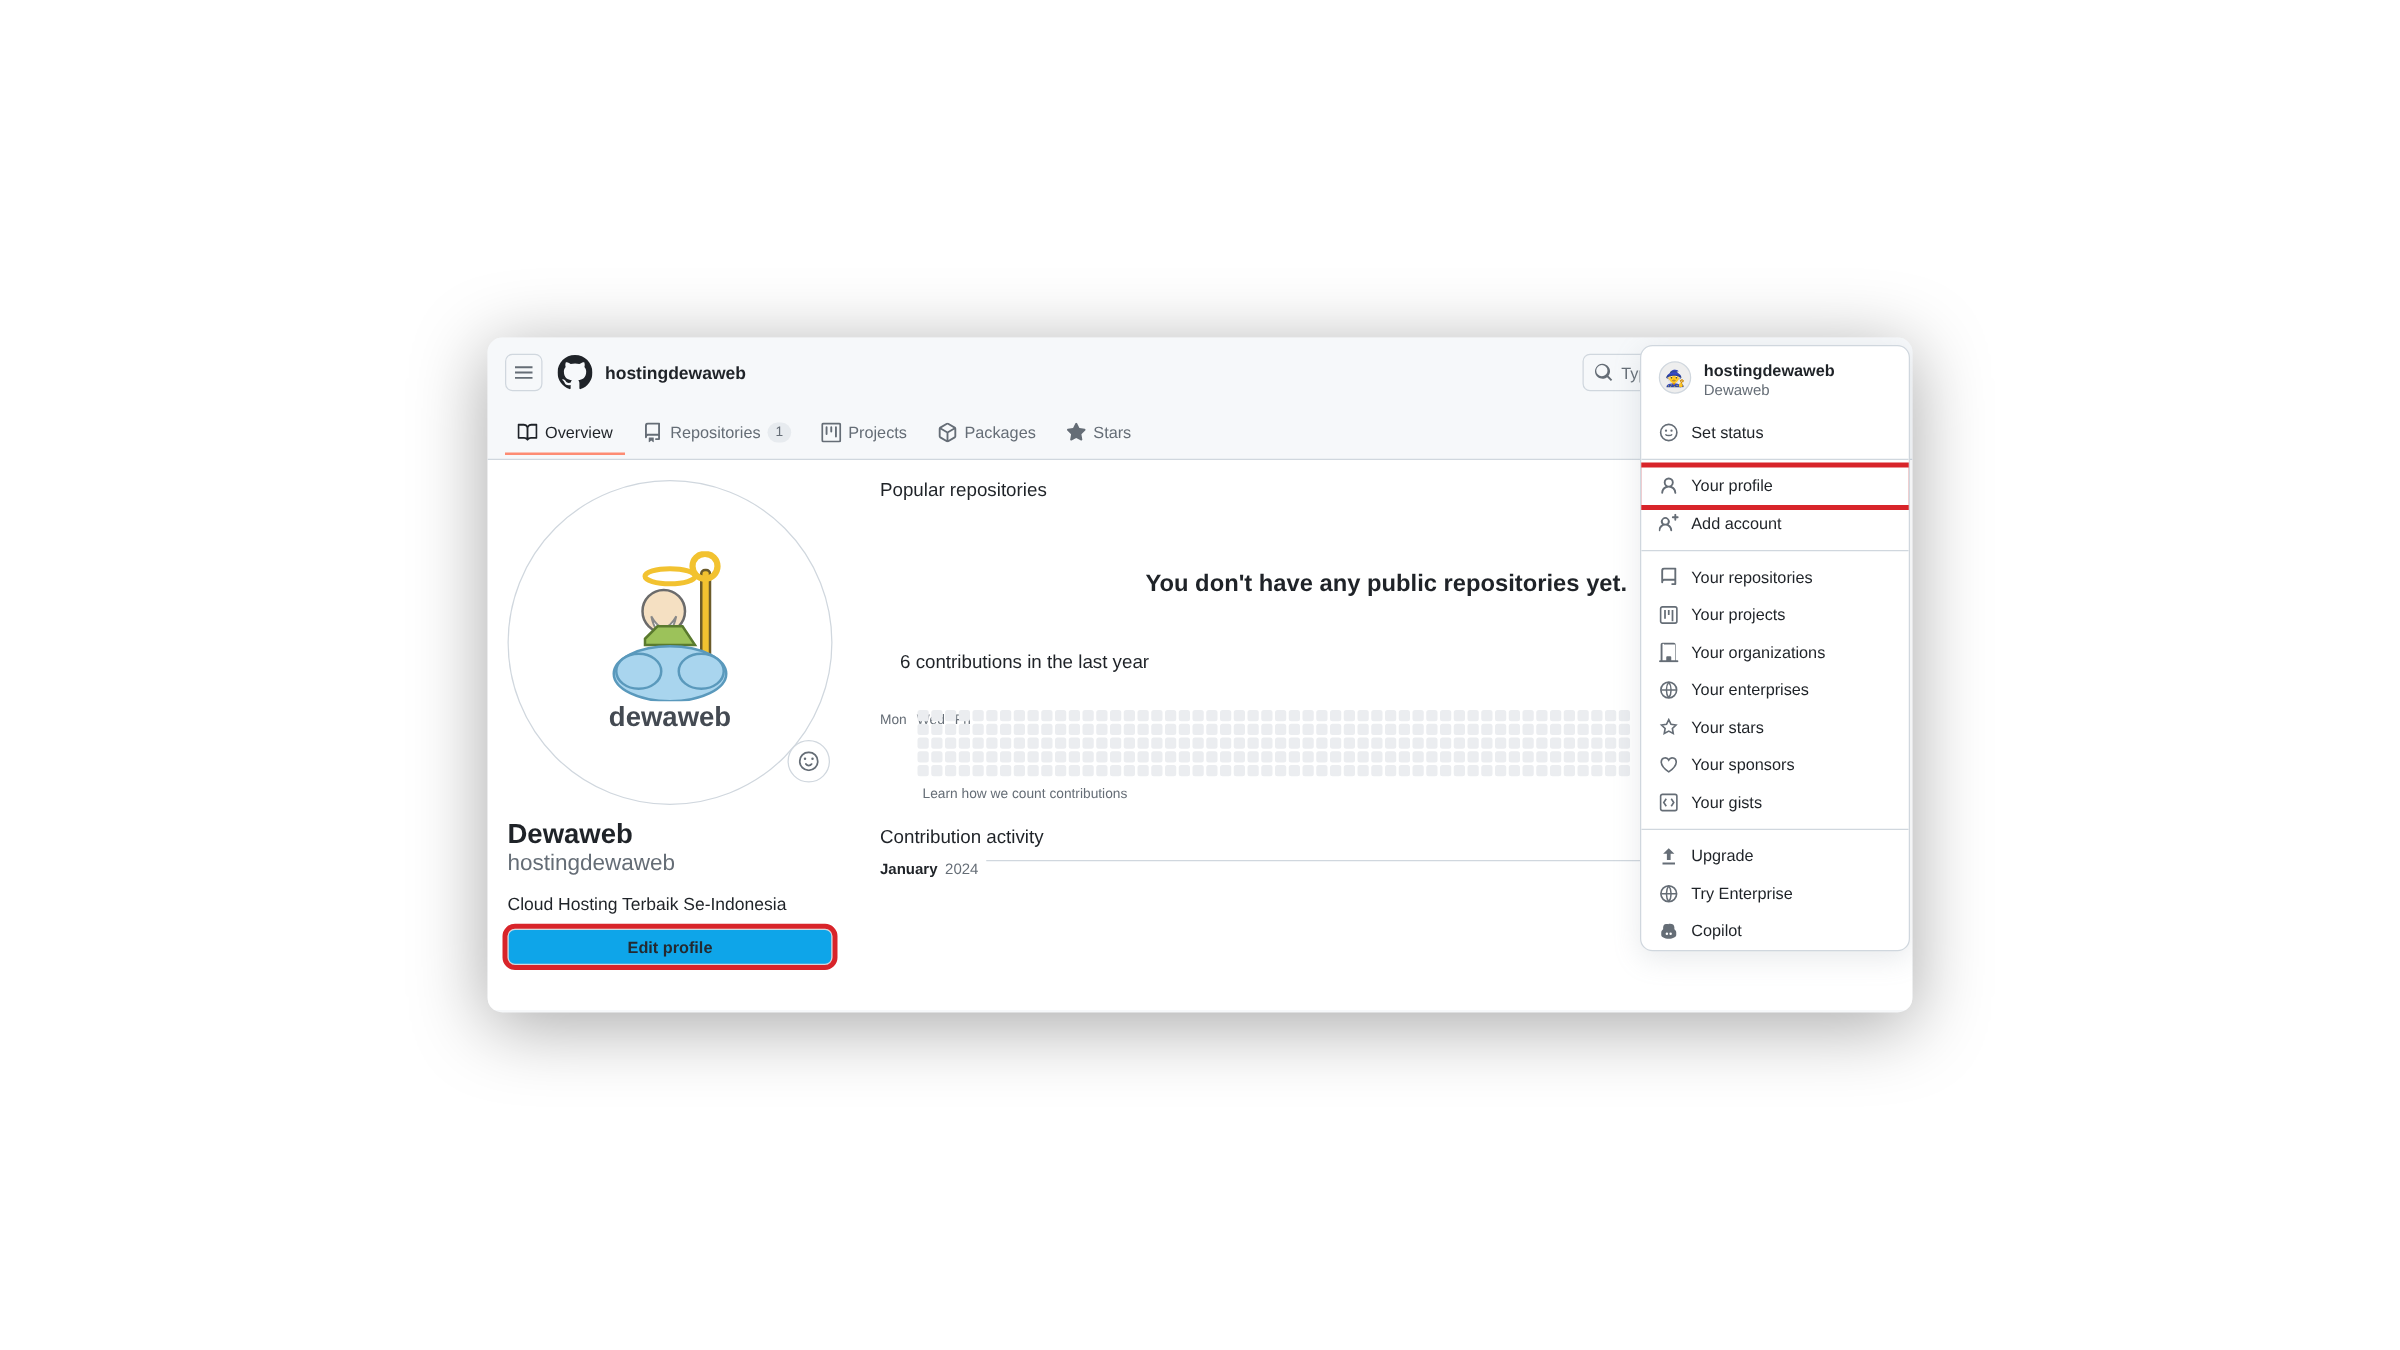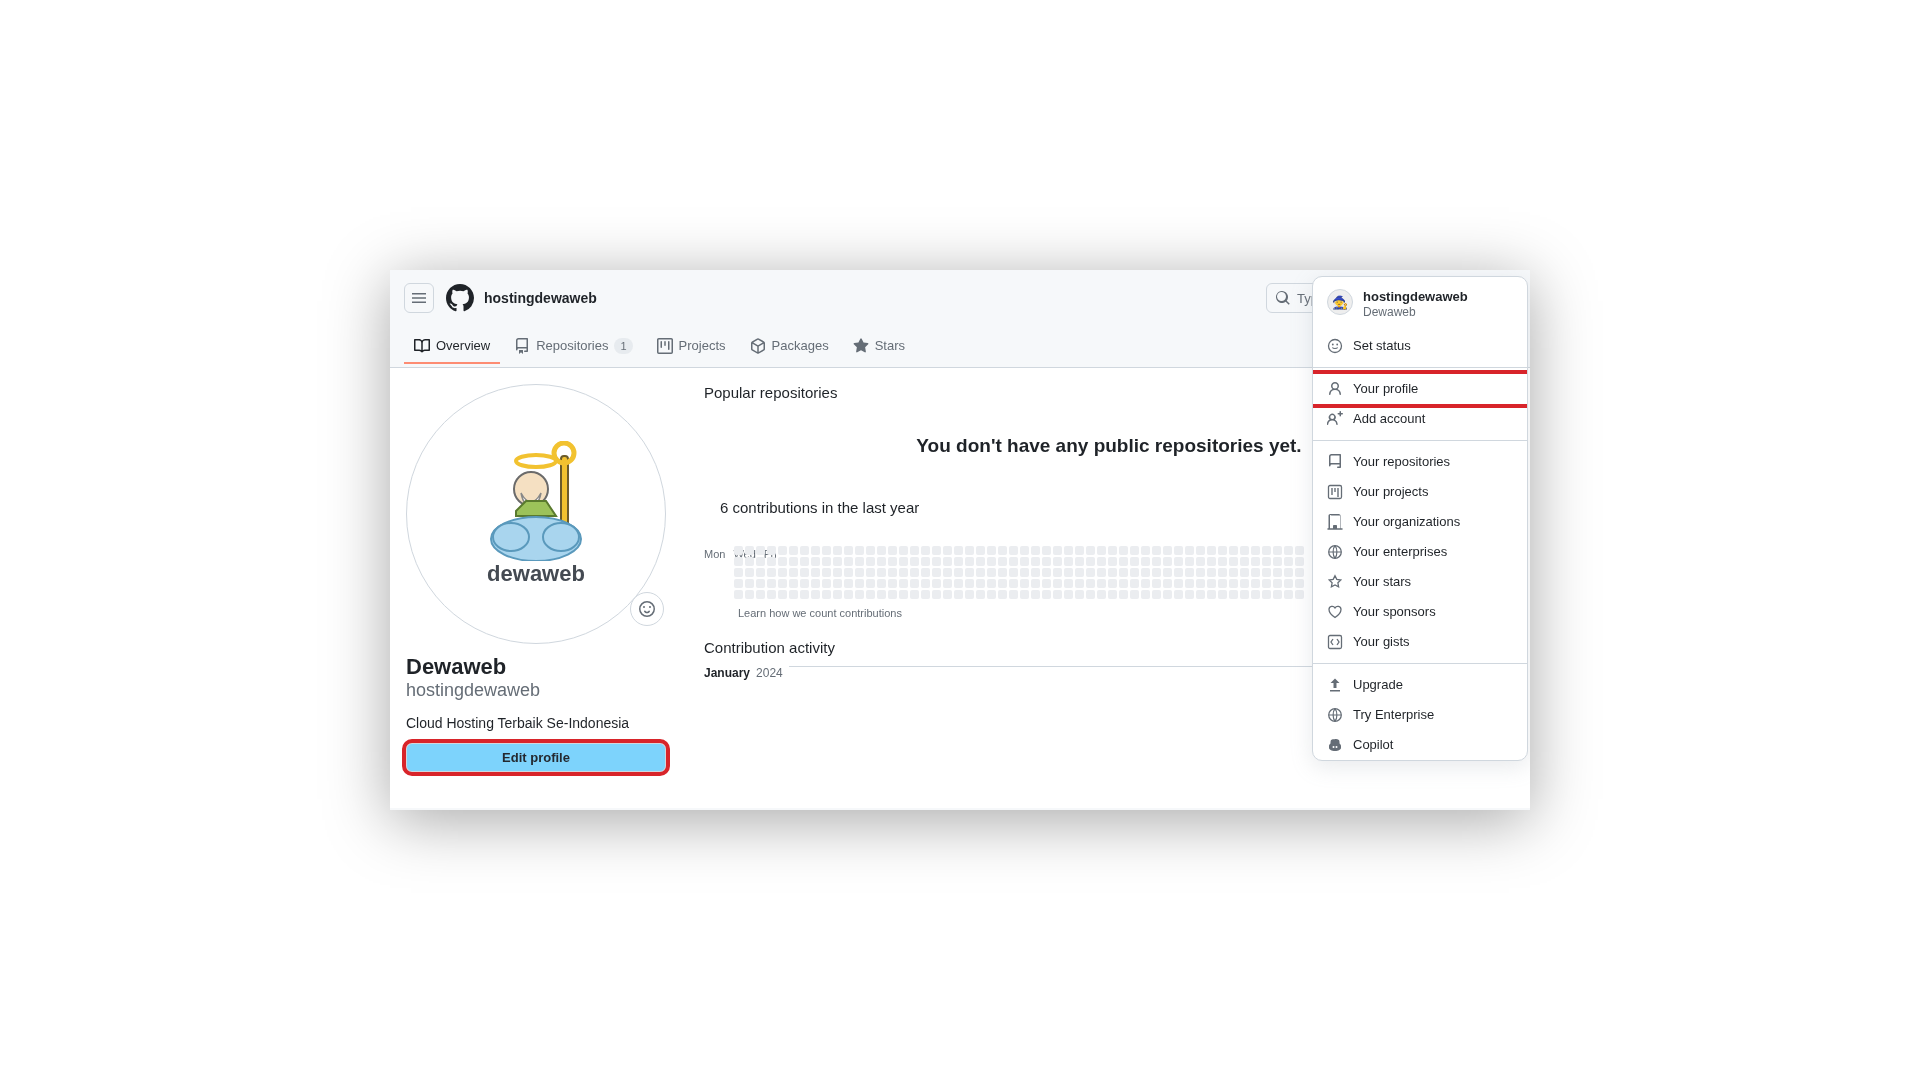--- a/index.html
+++ b/index.html
@@ -1,17 +1,17 @@
 <!DOCTYPE html>
 <html><head>
   <meta charset="utf-8">
   <style>
     * { margin: 0; padding: 0; box-sizing: border-box; font-family: -apple-system, BlinkMacSystemFont, "Segoe UI", Helvetica, Arial, sans-serif; }
     body { background: #fff; display: flex; align-items: center; justify-content: center; width: 1920px; height: 1080px; }
-    .frame { width: 1140px; height: 540px; background: #f6f8fa; position: relative; overflow: hidden; box-shadow: 0 10px 60px rgba(0,0,0,0.35); border-radius: 0; }
+    .frame { width: 1140px; height: 540px; background: #f6f8fa; position: relative; overflow: hidden; box-shadow: 0 10px 60px rgba(0,0,0,0.35); border-radius: 12px; }
     
     .topbar { height: 56px; display: flex; align-items: center; padding: 0 14px; background: #f6f8fa; }
     .hamburger { width: 30px; height: 30px; border: 1px solid #d0d7de; border-radius: 6px; display: flex; align-items: center; justify-content: center; color: #656d76; cursor: pointer; }
     .logo { margin-left: 12px; display: flex; align-items: center; }
     .gh-mark { width: 28px; height: 28px; }
     .brandname { margin-left: 10px; font-weight: 600; font-size: 14px; color: #1f2328; }
     .search { margin-left: auto; border: 1px solid #d0d7de; border-radius: 6px; height: 30px; display: flex; align-items: center; padding: 0 8px; color: #656d76; font-size: 13px; background: #f6f8fa; width: 250px; }
     .search .slash { border: 1px solid #d0d7de; border-radius: 3px; padding: 0 4px; font-size: 11px; margin: 0 4px; color: #656d76; }
     
     .tabs { display: flex; gap: 4px; padding: 0 14px; border-bottom: 1px solid #d0d7de; background: #f6f8fa; height: 42px; align-items: center; }
@@ -23,23 +23,23 @@
     .body { display: flex; padding: 16px; background: #fff; min-height: 440px; }
     .sidecol { width: 280px; flex-shrink: 0; }
     .maincol { flex: 1; padding-left: 18px; }
     .avatar-wrap { position: relative; width: 260px; height: 260px; }
     .avatar-circle { width: 260px; height: 260px; border: 1px solid #d0d7de; border-radius: 50%; display: flex; align-items: center; justify-content: center; flex-direction: column; overflow: hidden; background: #fff; }
     .avatar-inner { font-size: 22px; color: #555; font-weight: 700; text-align: center; }
     .status-emoji { position: absolute; bottom: 18px; right: 2px; width: 34px; height: 34px; border-radius: 50%; background: #fff; border: 1px solid #d0d7de; display:flex; align-items:center; justify-content:center; color:#656d76; }
     .displayname { font-size: 22px; font-weight: 600; color: #1f2328; margin-top: 10px; }
     .username { font-size: 18px; color: #656d76; font-weight: 300; }
     .bio { font-size: 14px; color: #1f2328; margin-top: 14px; }
-    .edit-btn { margin-top: 12px; width: 260px; border: 1px solid #d0d7de; background: #7dd3fc; border-radius: 6px; text-align: center; padding: 6px 0; font-size: 13px; font-weight: 600; color: #24292f; cursor:pointer; }
+    .edit-btn { margin-top: 12px; width: 260px; border: 1px solid #d0d7de; background: #0ea5e9; border-radius: 6px; text-align: center; padding: 6px 0; font-size: 13px; font-weight: 600; color: #24292f; cursor:pointer; }
     .redbox { outline: 4px solid #d8242a; outline-offset: 0px; }
-    .section-h { font-size: 15px; color: #1f2328; margin-bottom: 0; }
+    .section-h { font-size: 15px; color: #1f2328; margin-bottom: 22px; }
     .empty-repos { text-align: center; font-size: 19px; font-weight: 600; color: #1f2328; padding: 34px 0 26px 0; }
     .contrib-head { display:flex; justify-content: space-between; align-items: baseline; }
     .contrib-small { font-size: 12px; color: #656d76; }
     .graph { margin-top: 10px; }
     .months-row { display:flex; font-size: 11px; color: #656d76; padding-left: 34px; gap: 29px; }
     .graph-body { display:flex; }
     .day-labels { display:flex; flex-direction:row; font-size:11px; color:#656d76; gap: 8px; margin-top: 6px; width: 30px; }
     .grid { display:grid; grid-template-columns: repeat(52, 9px); grid-template-rows: repeat(5, 9px); gap: 2px; margin-top:4px; }
     .cell { width: 9px; height: 9px; background: #ebedf0; border-radius: 2px; }
     .graph-foot { display:flex; justify-content: space-between; font-size: 11px; color: #656d76; margin-top: 8px; padding-left: 34px; padding-right: 4px; align-items:center;}

